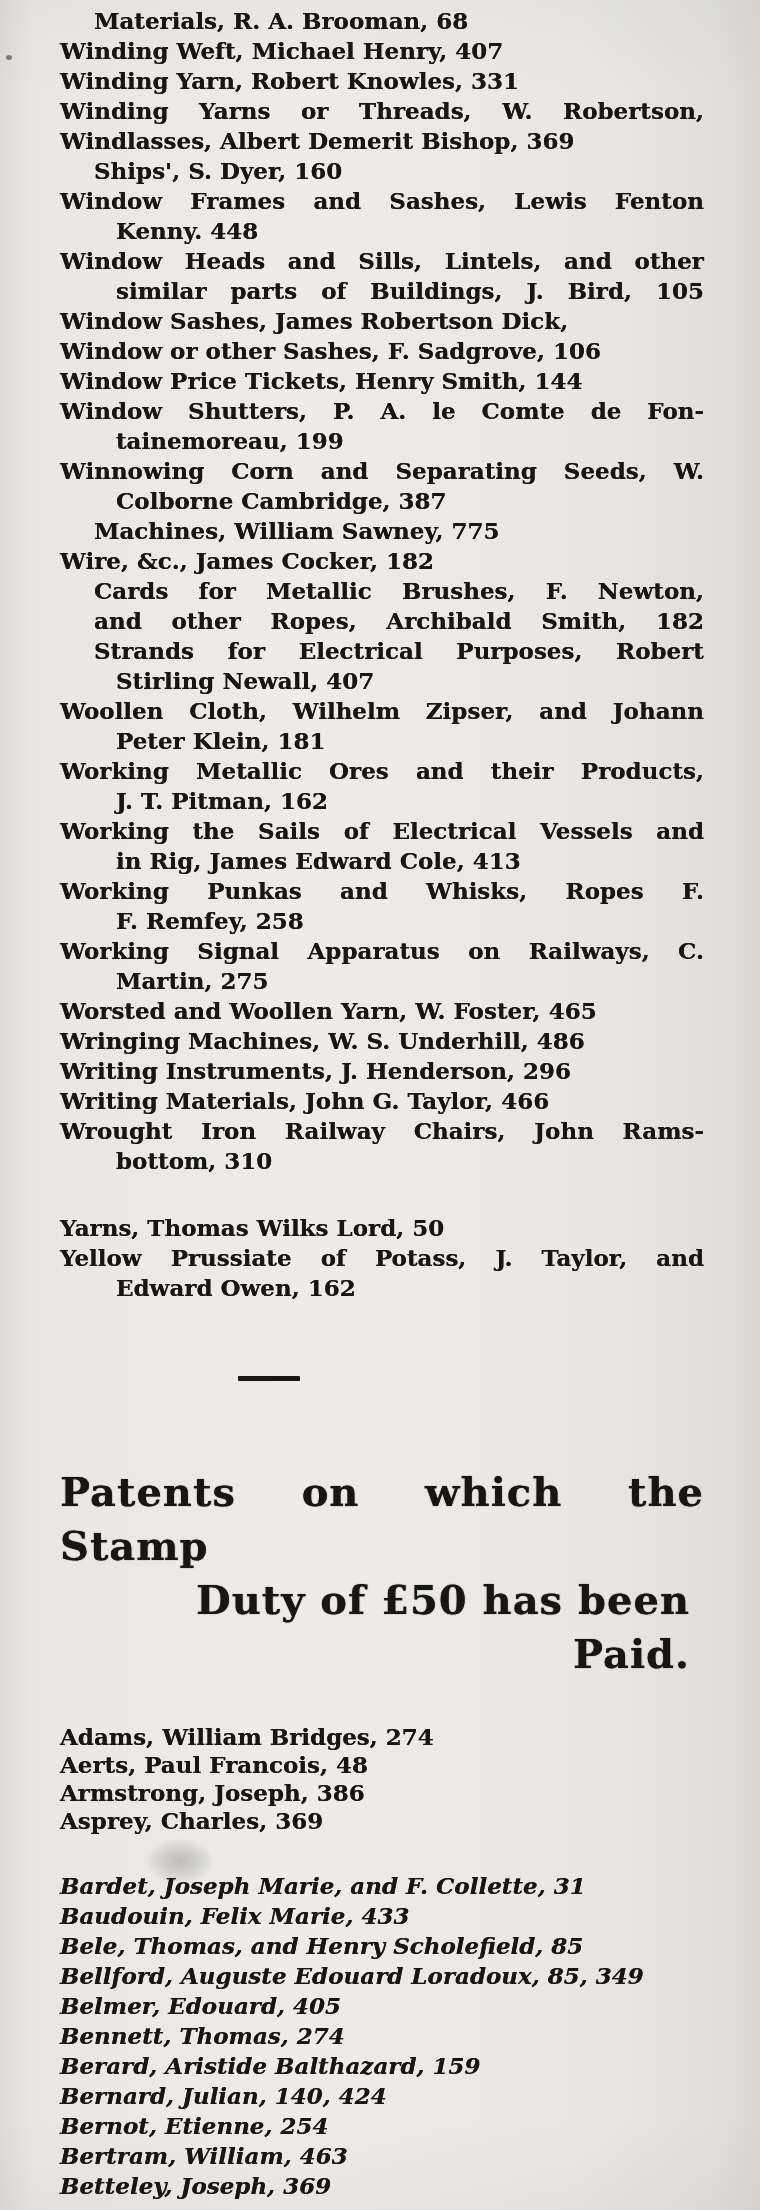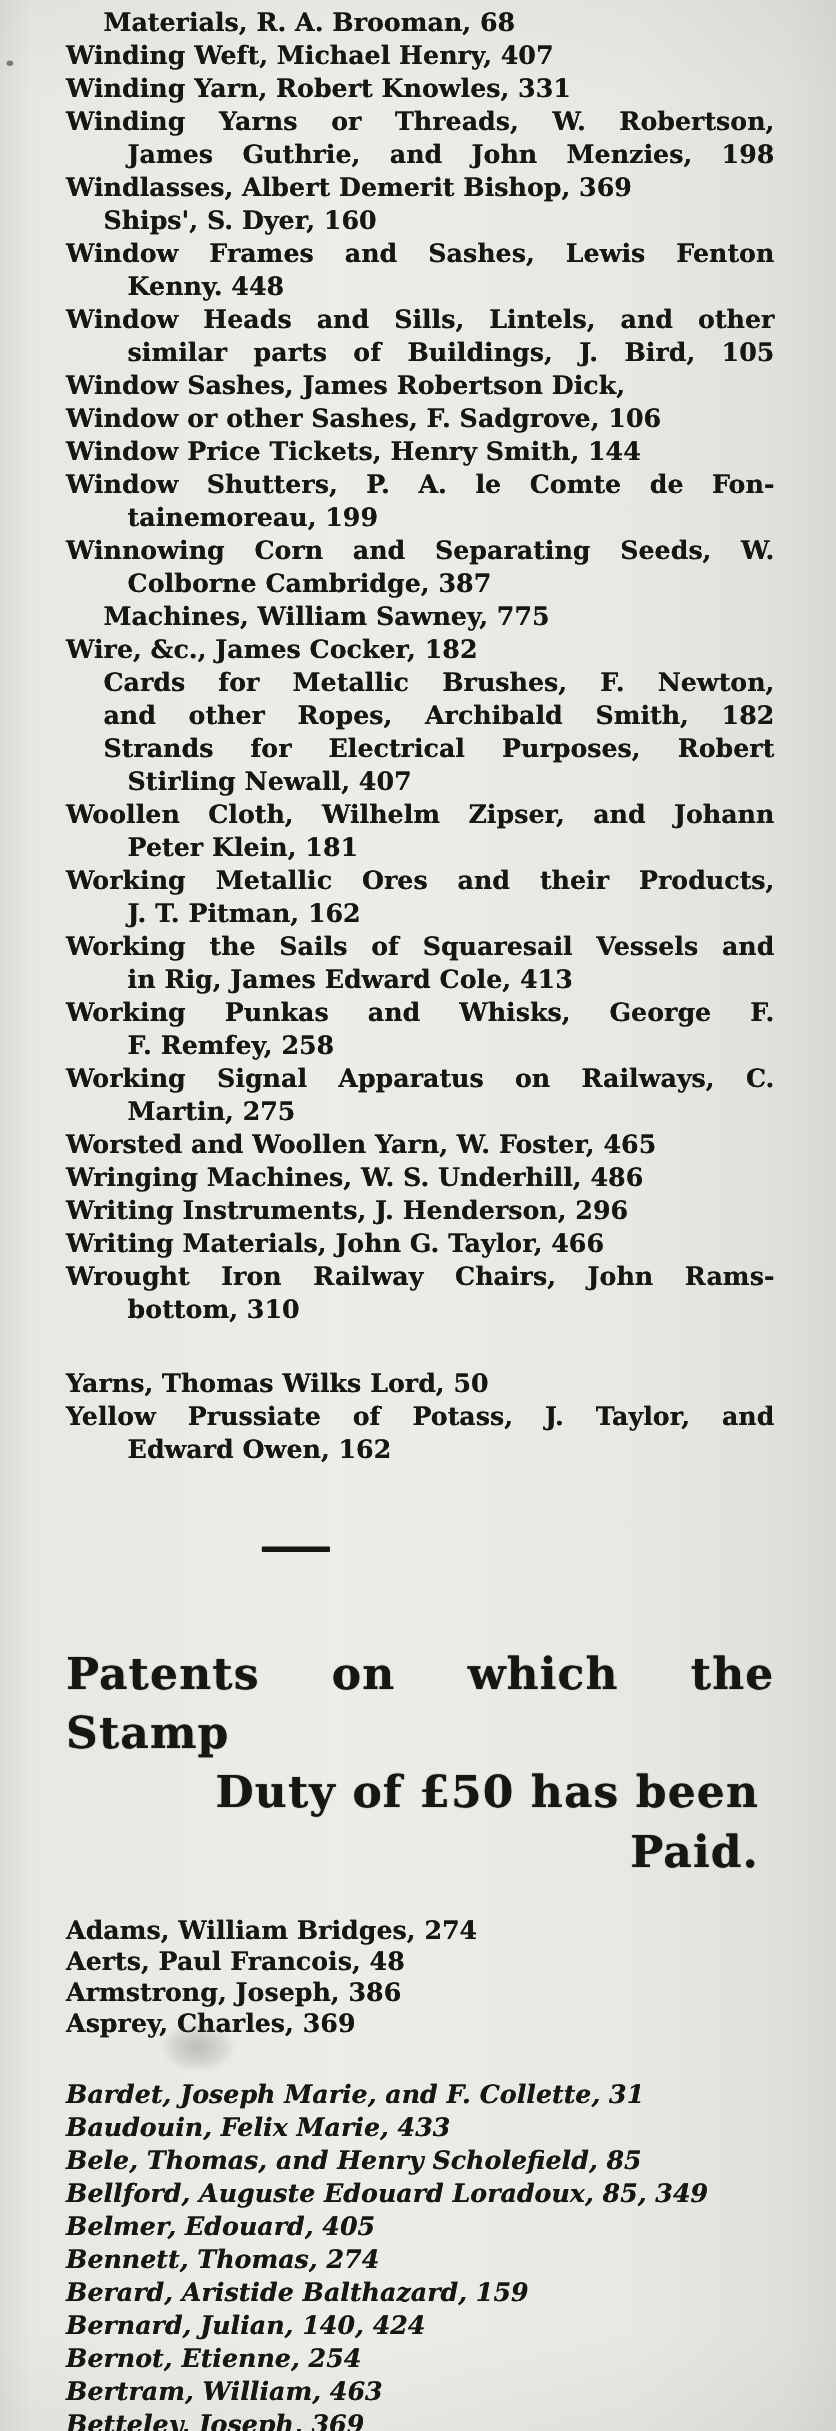--- a/index.html
+++ b/index.html
@@ -38,21 +38,21 @@
     margin: 84px 0 0 0;
     font-size: 40px;
     line-height: 54px;
     font-weight: bold;
     letter-spacing: 1px;
     text-shadow: 0 0 1px rgba(24,22,20,0.9);
   }
   .h-line1 { display: block; text-align: justify; text-align-last: justify; }
   .h-line2 { display: block; text-align: right; padding: 0 14px; }
   .paid .line { line-height: 28px; }
-  .group-a { margin-top: 31px; }
+  .group-a { margin-top: 42px; }
   .group-b { margin-top: 36px; }
   .group-b .line { line-height: 30px; font-style: italic; }
   .smudge {
     position: absolute; left: 148px; top: 1840px;
     width: 64px; height: 42px; border-radius: 50%;
     background: radial-gradient(ellipse at center, rgba(70,68,66,0.28) 0%, rgba(70,68,66,0.10) 55%, rgba(70,68,66,0) 75%);
     filter: blur(2px);
     pointer-events: none;
   }
   .speck {
@@ -66,21 +66,20 @@
 <body>
 
 <div class="page">
   <div class="speck"></div>
 
   <section class="index">
       <div class="line i1">Materials, R. A. Brooman, 68</div>
       <div class="line i0">Winding Weft, Michael Henry, 407</div>
       <div class="line i0">Winding Yarn, Robert Knowles, 331</div>
       <div class="line i0 j">Winding Yarns or Threads, W. Robertson,</div>
-      <div class="line i2 j">James Guthrie, and John Menzies, 198</div>
       <div class="line i0">Windlasses, Albert Demerit Bishop, 369</div>
       <div class="line i1">Ships', S. Dyer, 160</div>
       <div class="line i0 j">Window Frames and Sashes, Lewis Fenton</div>
       <div class="line i2">Kenny. 448</div>
       <div class="line i0 j">Window Heads and Sills, Lintels, and other</div>
       <div class="line i2 j">similar parts of Buildings, J. Bird, 105</div>
       <div class="line i0">Window Sashes, James Robertson Dick,</div>
       <div class="line i0">Window or other Sashes, F. Sadgrove, 106</div>
       <div class="line i0">Window Price Tickets, Henry Smith, 144</div>
       <div class="line i0 j">Window Shutters, P. A. le Comte de Fon-</div>
@@ -90,23 +89,23 @@
       <div class="line i1">Machines, William Sawney, 775</div>
       <div class="line i0">Wire, &amp;c., James Cocker, 182</div>
       <div class="line i1 j">Cards for Metallic Brushes, F. Newton,</div>
       <div class="line i1 j">and other Ropes, Archibald Smith, 182</div>
       <div class="line i1 j">Strands for Electrical Purposes, Robert</div>
       <div class="line i2">Stirling Newall, 407</div>
       <div class="line i0 j">Woollen Cloth, Wilhelm Zipser, and Johann</div>
       <div class="line i2">Peter Klein, 181</div>
       <div class="line i0 j">Working Metallic Ores and their Products,</div>
       <div class="line i2">J. T. Pitman, 162</div>
-      <div class="line i0 j">Working the Sails of Squaresail Vessels and</div>
+      <div class="line i0 j">Working the Sails of Electrical Vessels and</div>
       <div class="line i2">in Rig, James Edward Cole, 413</div>
-      <div class="line i0 j">Working Punkas and Whisks, George F.</div>
+      <div class="line i0 j">Working Punkas and Whisks, Ropes F.</div>
       <div class="line i2">F. Remfey, 258</div>
       <div class="line i0 j">Working Signal Apparatus on Railways, C.</div>
       <div class="line i2">Martin, 275</div>
       <div class="line i0">Worsted and Woollen Yarn, W. Foster, 465</div>
       <div class="line i0">Wringing Machines, W. S. Underhill, 486</div>
       <div class="line i0">Writing Instruments, J. Henderson, 296</div>
       <div class="line i0">Writing Materials, John G. Taylor, 466</div>
       <div class="line i0 j">Wrought Iron Railway Chairs, John Rams-</div>
       <div class="line i2">bottom, 310</div>
       <div class="line i0 gap">Yarns, Thomas Wilks Lord, 50</div>

